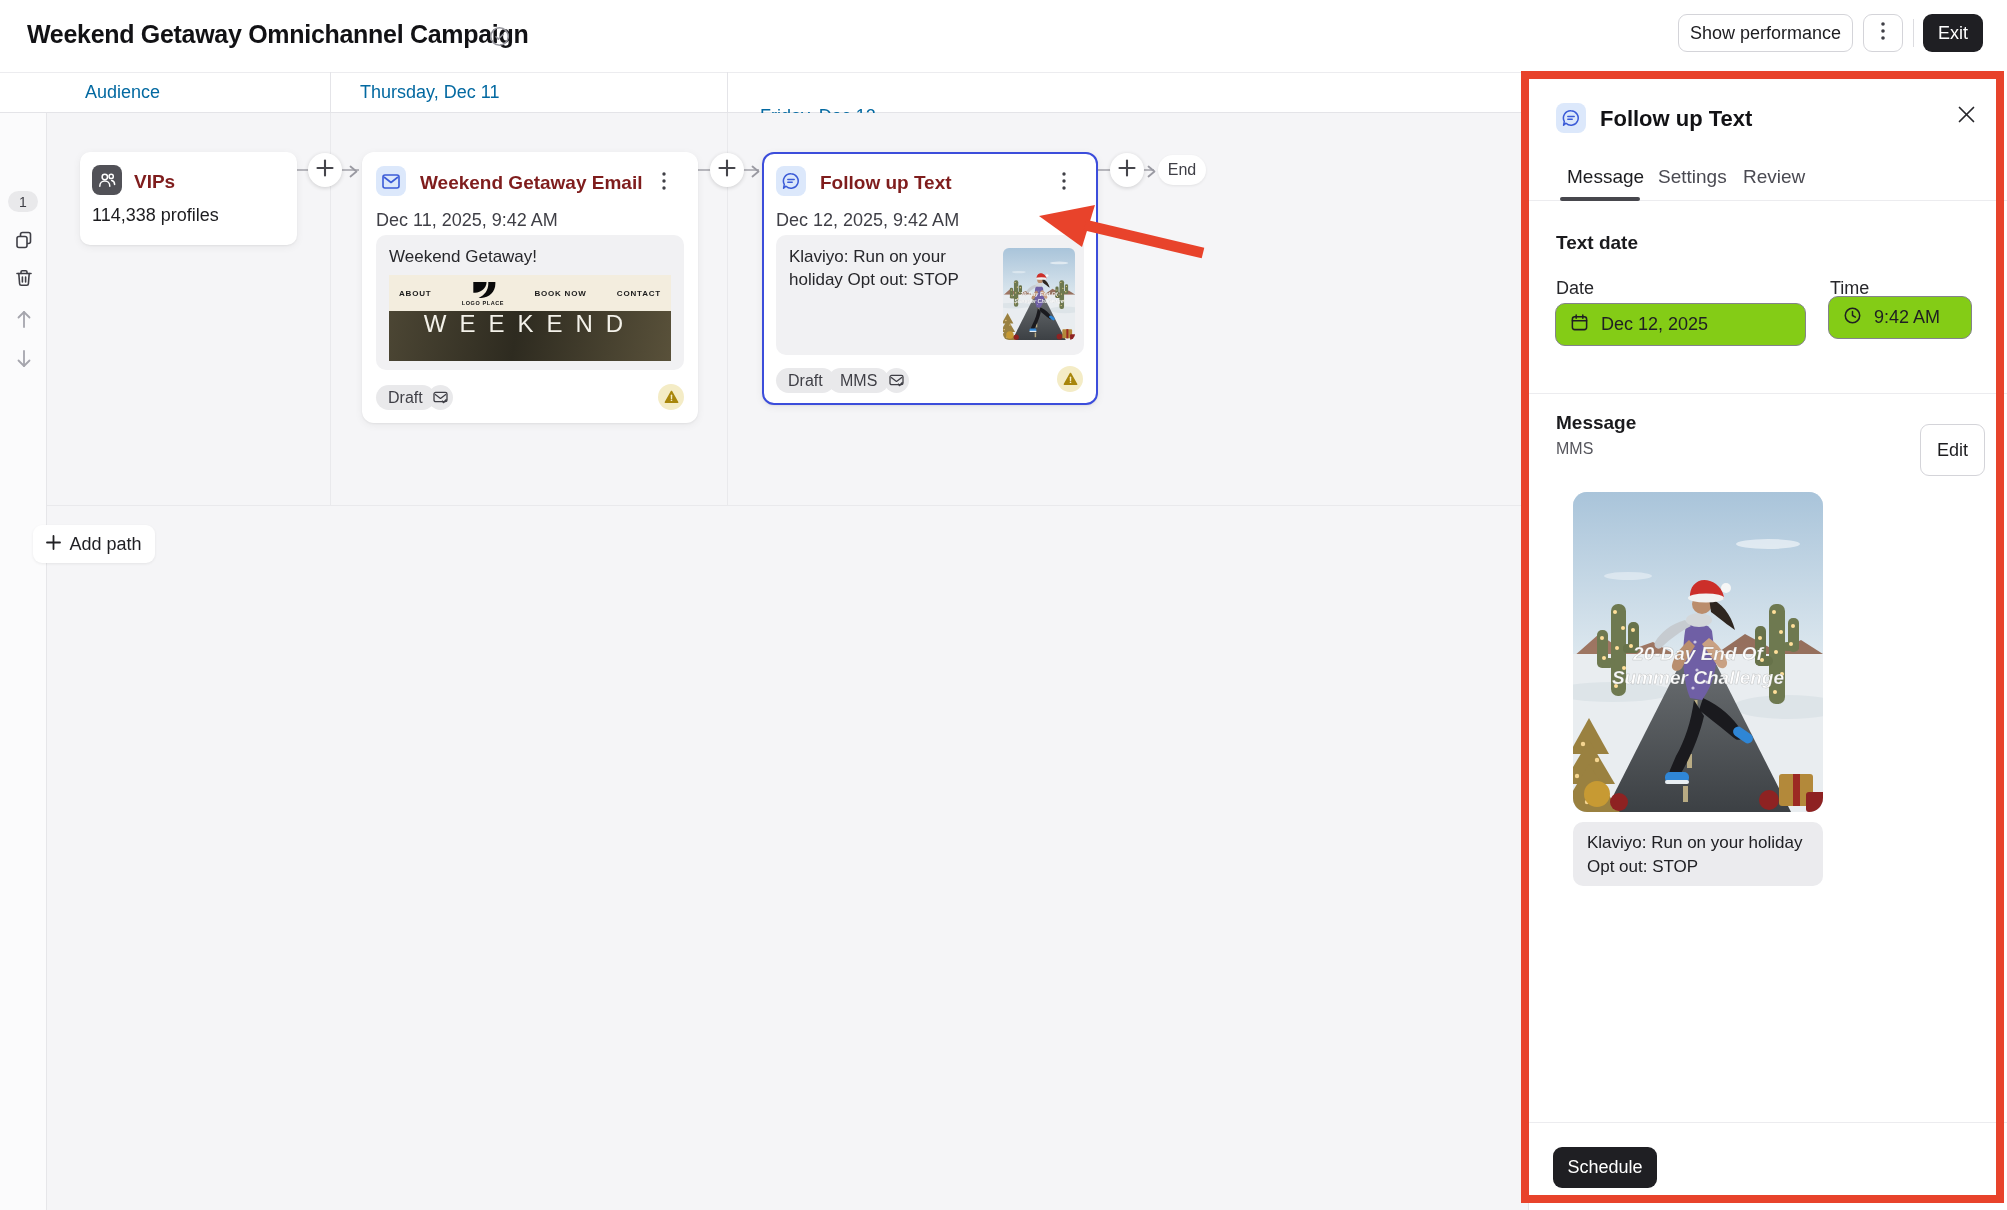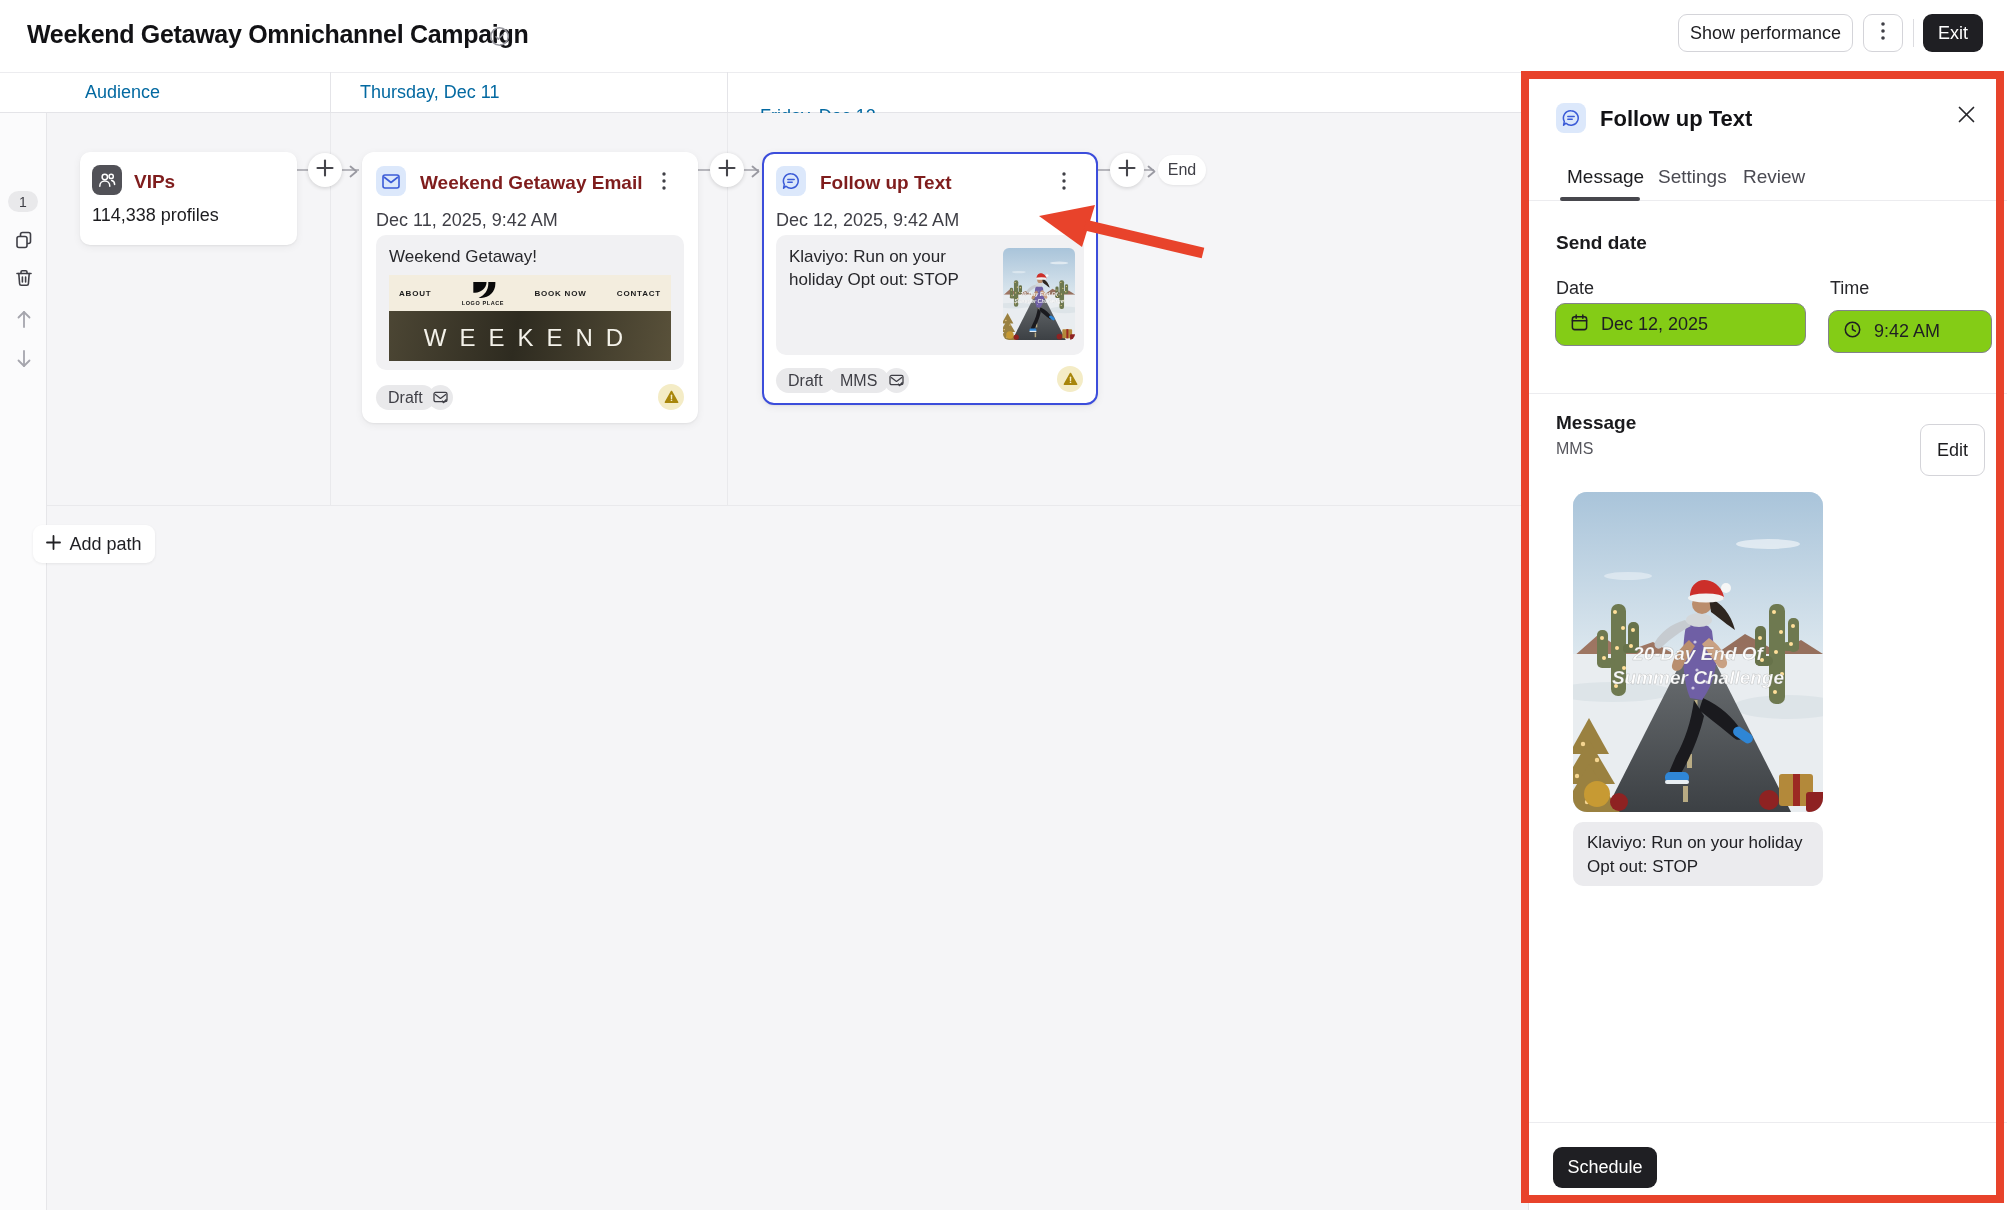--- a/index.html
+++ b/index.html
@@ -47,21 +47,21 @@
   .conn-line { height:2px; background:#b7b7bd; top:169px; }
   .plus-circle { width:34px; height:34px; border-radius:50%; background:#fff; box-shadow:0 1px 4px rgba(0,0,0,.16); top:153px; display:flex; align-items:center; justify-content:center; cursor:pointer; }
   .chevron { top:164px; }
   .end-pill { left:1158px; top:155px; width:48px; height:30px; background:#fff; border-radius:15px; box-shadow:0 1px 3px rgba(0,0,0,.08); font-size:16px; color:#3f3f46; display:flex; align-items:center; justify-content:center; }
 
   
   .mock-nav { height:36px; background:#f3edde; display:flex; align-items:center; justify-content:space-between; padding:0 10px; }
   .mock-nav .navtxt { font-size:8px; letter-spacing:0.8px; color:#1a1a1a; font-weight:700; }
   .logo-col { display:flex; flex-direction:column; align-items:center; gap:1px; }
   .logo-cap { font-size:5.5px; letter-spacing:0.6px; color:#111; font-weight:700; }
-  .mock-hero { height:50px; background:linear-gradient(100deg,#4c4634 0%, #2e2b20 45%, #59513a 100%); display:flex; align-items:center; justify-content:center; overflow:hidden; }
+  .mock-hero { height:50px; background:linear-gradient(100deg,#4c4634 0%, #2e2b20 45%, #59513a 100%); display:flex; align-items:flex-start; justify-content:center; overflow:hidden; }
   .hero-word { color:#f4f2ea; font-size:24px; font-weight:500; letter-spacing:13px; line-height:26px; margin-bottom:-3px; white-space:nowrap; }
 
   .add-path { left:33px; top:525px; width:122px; height:38px; background:#fff; border-radius:9px; box-shadow:0 1px 3px rgba(0,0,0,.07); display:flex; align-items:center; justify-content:center; gap:8px; font-size:18px; color:#1f1f23; cursor:pointer; }
 
   
   .panel { left:1528px; top:72px; width:479px; height:1138px; background:#fff; border-left:1px solid #e3e3e7; z-index:5; }
   .panel-title { left:1600px; top:106px; font-size:22px; font-weight:700; color:#121215; }
   .tab { top:166px; font-size:19px; color:#4a4a52; cursor:pointer; }
   .tab.active { color:#1c1c1f; font-weight:500; }
   .tab-underline { left:1560px; top:197px; width:80px; height:4px; background:#47474d; border-radius:2px; z-index:7; }
@@ -423,33 +423,33 @@
           <path d="M15.5 1.5 L1.5 15.5"></path>
         </svg></span>
   </div>
 
   <div class="abs tab active" style="left:1567px; z-index:6;">Message</div>
   <div class="abs tab" style="left:1658px; z-index:6;">Settings</div>
   <div class="abs tab" style="left:1743px; z-index:6;">Review</div>
   <div class="abs panel-div" style="top:200px;"></div>
   <div class="abs tab-underline"></div>
 
-  <div class="abs sec-head" style="left:1556px; top:232px; z-index:6;">Send date</div>
+  <div class="abs sec-head" style="left:1556px; top:232px; z-index:6;">Text date</div>
   <div class="abs field-label" style="left:1556px; top:278px; z-index:6;">Date</div>
   <div class="abs input" style="left:1555px; top:303px; width:251px; z-index:6;">
     <span><svg width="19" height="19" viewBox="0 0 20 20" fill="none" stroke="#1f1f23" stroke-width="1.6" stroke-linecap="round">
           <rect x="2.5" y="4" width="15" height="13.5" rx="2.5"></rect>
           <path d="M2.5 8.2 H17.5"></path>
           <path d="M6.5 2 V5.5"></path>
           <path d="M13.5 2 V5.5"></path>
         </svg></span>
     <span>Dec 12, 2025</span>
   </div>
   <div class="abs field-label" style="left:1830px; top:278px; z-index:6;">Time</div>
-  <div class="abs input" style="left:1828px; top:310px; width:164px; z-index:6;align-items:center;">
+  <div class="abs input" style="left:1828px; top:296px; width:144px; z-index:6;align-items:center;">
     <span><svg width="19" height="19" viewBox="0 0 20 20" fill="none" stroke="#1f1f23" stroke-width="1.6" stroke-linecap="round">
           <circle cx="10" cy="10" r="7.6"></circle>
           <path d="M10 5.8 V10 L13 11.8"></path>
         </svg></span>
     <span>9:42 AM</span>
   </div>
 
   <div class="abs panel-div" style="top:393px;"></div>
   <div class="abs sec-head" style="left:1556px; top:412px; z-index:6;">Message</div>
   <div class="abs" style="left:1556px; top:440px; font-size:16px; color:#55555c; z-index:6;">MMS</div>

